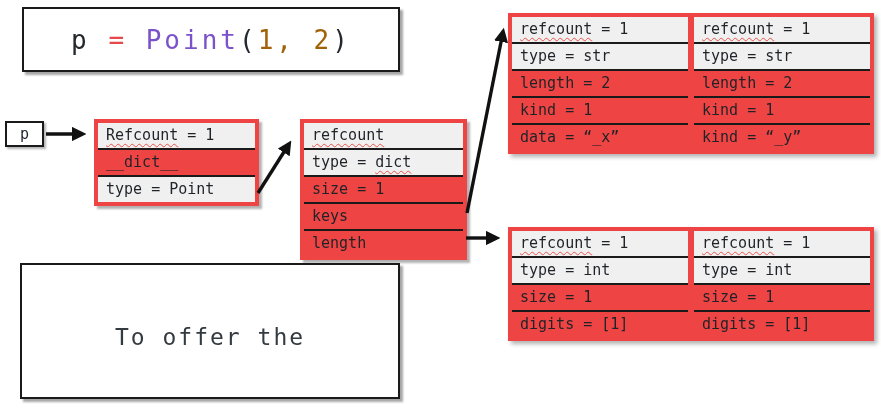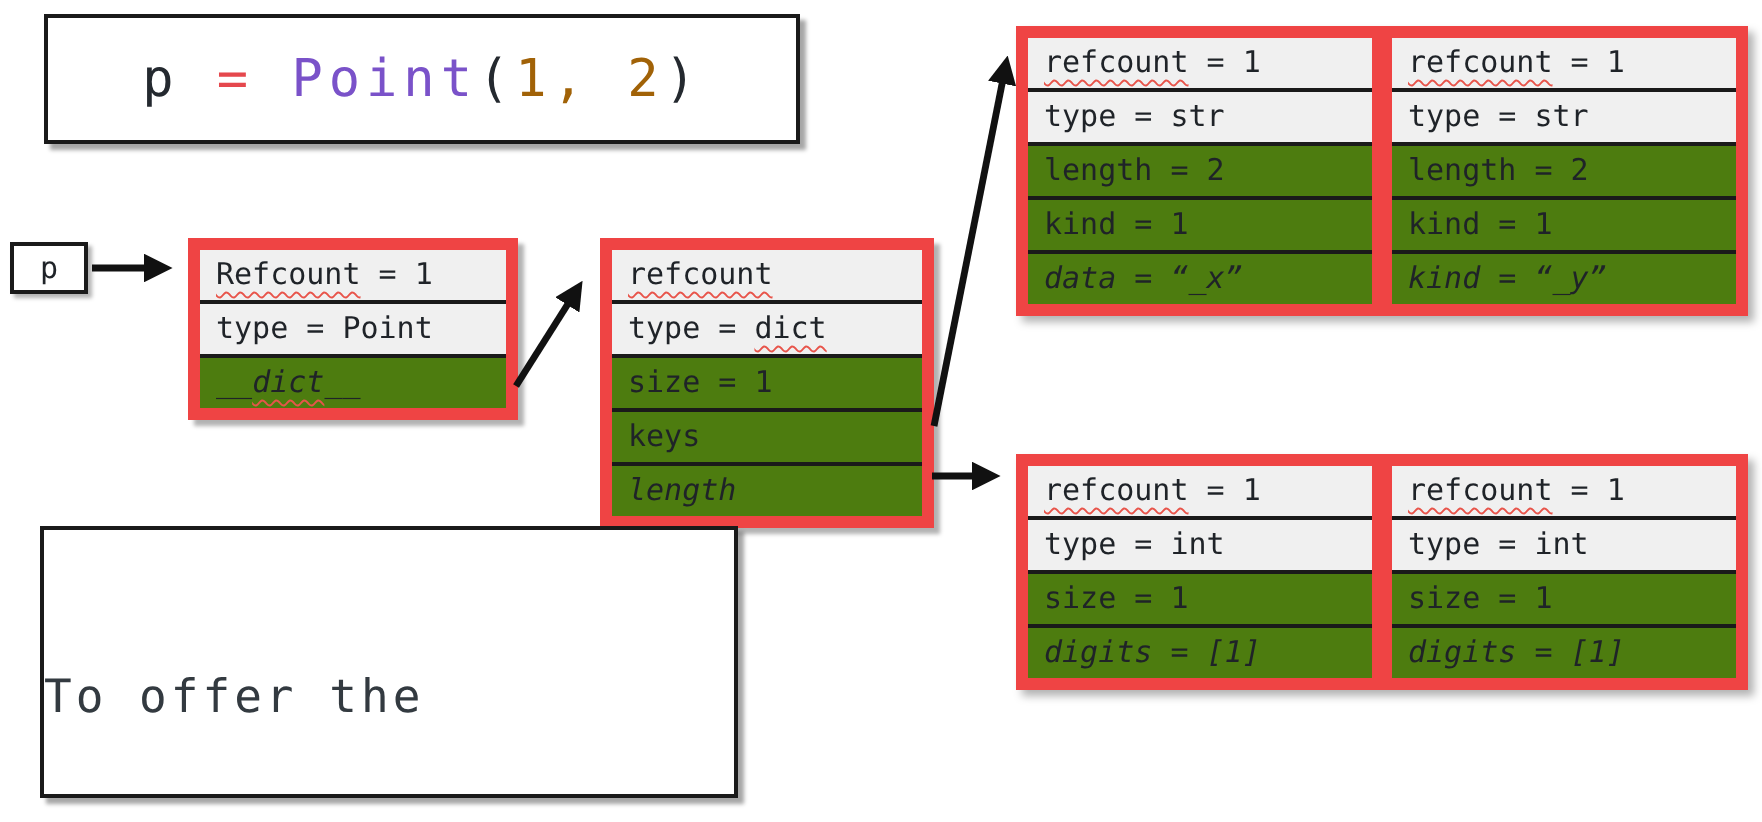--- a/index.html
+++ b/index.html
@@ -15,64 +15,64 @@
   
   .code-box{left:22px;top:7px;width:378px;height:65px;
     display:flex;align-items:center;justify-content:center;
     font-size:26px;letter-spacing:3px;white-space:pre;}
   
   .var-box{left:5px;top:121px;width:39px;height:26px;
     display:flex;align-items:center;justify-content:center;
     font-size:15px;box-shadow:2px 2px 2px rgba(0,0,0,0.3);}
   
   .obj-table{
-    position:absolute;border:6px solid #ef4444;box-sizing:border-box;
+    position:absolute;border:4px solid #ef4444;box-sizing:border-box;
     background:#ffffff;box-shadow:3px 3px 2px rgba(0,0,0,0.3);
   }
   .pair{position:absolute;display:flex;}
   .pair .obj-table{position:relative;box-shadow:none;}
   .pair .obj-table + .obj-table{margin-left:-2px;}
   .pair{filter:drop-shadow(3px 3px 2px rgba(0,0,0,0.3));}
   .row{
     height:27px;line-height:25px;border-bottom:2px solid #1a1a1a;
     box-sizing:border-box;padding-left:8px;font-size:15px;white-space:pre;
   }
-  .row:last-child{border-bottom:none;height:25px;font-style:italic;}
+  .row:last-child{border-bottom:none;height:25px;}
   .row.g{background:#f0f0f0;}
-  .row.p{background:#4d7c0f;}
+  .row.p{background:#ef4444;}
   .sq{
     text-decoration-line:underline;text-decoration-style:wavy;
     text-decoration-color:#e8544a;text-decoration-thickness:1px;
     text-underline-offset:3px;
   }
   
-  .caption-box{left:20px;top:263px;width:349px;height:136px;
-    font-size:23px;letter-spacing:2px;
-    padding-top:12px;line-height:29px;color:#333a40;white-space:pre;}
+  .caption-box{left:20px;top:263px;width:380px;height:136px;
+    text-align:center;font-size:23px;letter-spacing:2px;
+    line-height:29px;color:#333a40;white-space:pre;}
   
   .arrows{position:absolute;left:0;top:0;width:881px;height:411px;
     pointer-events:none;z-index:5;}
 </style>
 </head>
 <body>
 
 <div class="canvas">
 
   <div class="box code-box">
     <span style="color: rgb(36, 41, 47);">p </span><span style="color: rgb(229, 72, 77);">= </span><span style="color: rgb(122, 82, 201);">Point</span><span style="color: rgb(36, 41, 47);">(</span><span style="color: #a16207;">1, 2</span><span style="color: rgb(36, 41, 47);">)</span>
   </div>
 
   <div class="box var-box">
     <span>p</span>
   </div>
 
   <div class="obj-table" style="left:94px;top:119px;width:165px;">
     <div class="row g"><span></span><span class="sq">Refcount</span><span> = 1</span></div>
+    <div class="row p"><span>__</span><span class="sq">dict</span><span>__</span></div>
     <div class="row g"><span>type = Point</span><span class="sq"></span><span></span></div>
-    <div class="row p"><span>__</span><span class="sq">dict</span><span>__</span></div>
   </div>
 
   <div class="obj-table" style="left:300px;top:119px;width:167px;">
     <div class="row g"><span></span><span class="sq">refcount</span><span></span></div>
     <div class="row g"><span>type = </span><span class="sq">dict</span><span></span></div>
     <div class="row p"><span>size = 1</span></div>
     <div class="row p"><span>keys</span></div>
     <div class="row p"><span>length</span></div>
   </div>
 

